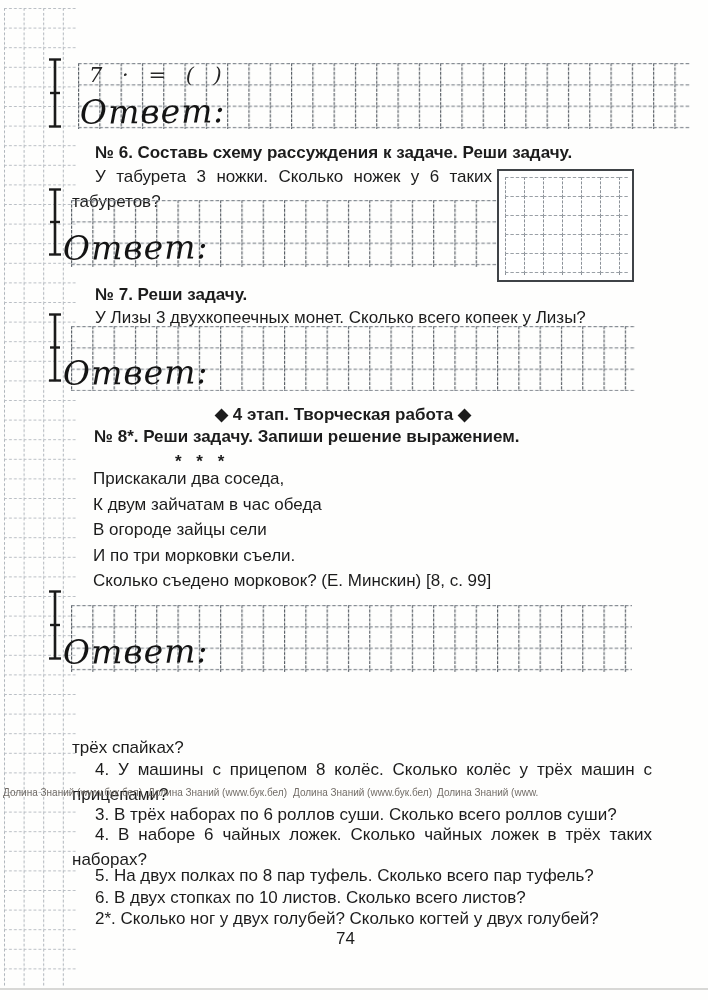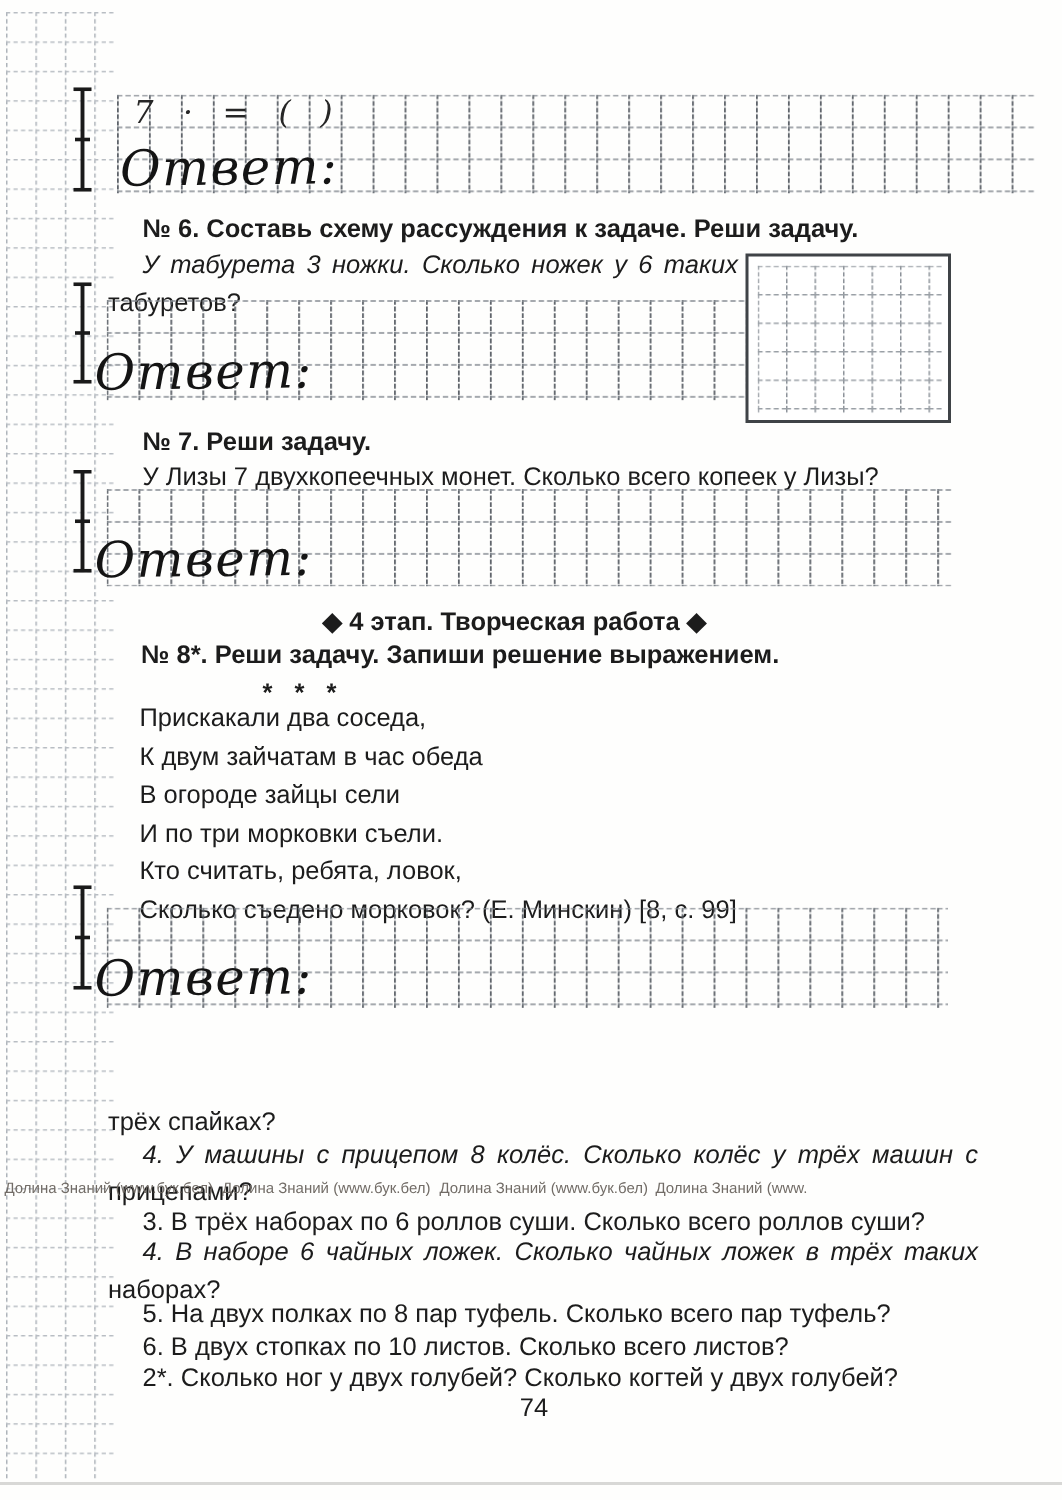--- a/index.html
+++ b/index.html
@@ -4,21 +4,21 @@
 <style>
   html,body{margin:0;padding:0;background:#ffffff;}
   .page{
     position:relative;width:708px;height:1000px;overflow:hidden;
     background:#fefefd;
     font-family:"Liberation Sans",sans-serif;color:#1c1c1c;
   }
   .abs{position:absolute;}
   .txt{position:absolute;font-size:17px;line-height:24px;white-space:nowrap;color:#1c1c1c;}
   .bold{font-weight:bold;}
-  .jline{white-space:normal;text-align:justify;font-style:italic;}
+  .jline{white-space:normal;text-align:justify;}
   .jline::after{content:"";display:inline-block;width:100%;height:0;}
   .cursive{
     position:absolute;font-family:"DejaVu Serif",serif;font-style:italic;
     font-size:33px;color:#141414;transform:rotate(-0.6deg);letter-spacing:1px;
   }
   .hand{
     position:absolute;font-family:"DejaVu Serif",serif;font-style:italic;
     font-size:21px;color:#262626;word-spacing:9px;letter-spacing:2px;
   }
   .gz{position:absolute;}
@@ -26,21 +26,21 @@
     position:absolute;left:497px;top:169px;width:137px;height:113px;
     border:2px solid #3f4347;background:#ffffff;box-sizing:border-box;
   }
   .gridbox svg{position:absolute;left:6px;top:6px;}
   .regmark{position:absolute;left:48px;}
   .wm{
     position:absolute;font-size:10px;color:#6b655f;white-space:nowrap;
     letter-spacing:0px;opacity:.95;
   }
   .scanline{position:absolute;left:0;top:988px;width:708px;height:2px;background:#d8d8d6;}
-  .pagenum{position:absolute;left:336px;top:929px;width:40px;text-align:center;font-size:17px;}
+  .pagenum{position:absolute;left:336px;top:929px;width:40px;text-align:left;font-size:17px;}
   .poem div{line-height:25.6px;font-size:17px;white-space:nowrap;}
 </style>
 </head>
 <body>
 
 <div class="page">
 
   <svg width="0" height="0" style="position:absolute">
     <defs>
       <pattern id="gA" width="21.3" height="21.3" patternUnits="userSpaceOnUse">
@@ -102,38 +102,37 @@
       <rect width="100%" height="100%" fill="url(#gB)"></rect>
     </svg>
   </div>
 
   <svg class="gz" style="left:71px;top:200px" width="426" height="67">
     <rect width="100%" height="100%" fill="url(#gA)"></rect>
   </svg>
   <span class="cursive" style="left:63px;top:228px">Ответ:</span>
 
   <div class="txt bold" style="left:95px;top:283px">№ 7. Реши задачу.</div>
-  <div class="txt" style="left:95px;top:306px">У Лизы 7 двухкопеечных монет. Сколько всего копеек у Лизы?</div>
+  <div class="txt" style="left:95px;top:306px">У Лизы 3 двухкопеечных монет. Сколько всего копеек у Лизы?</div>
 
   <svg class="gz" style="left:71px;top:326px" width="564" height="65">
     <rect width="100%" height="100%" fill="url(#gA)"></rect>
   </svg>
   <span class="cursive" style="left:63px;top:353px">Ответ:</span>
 
   <div class="txt bold" style="left:215px;top:403px">◆ 4 этап. Творческая работа ◆</div>
 
   <div class="txt bold" style="left:94px;top:425px">№ 8*. Реши задачу. Запиши решение выражением.</div>
   <div class="txt bold" style="left:175px;top:450px;letter-spacing:5px">* * *</div>
 
   <div class="abs poem" style="left:93px;top:466px">
     <div>Прискакали два соседа,</div>
     <div>К двум зайчатам в час обеда</div>
     <div>В огороде зайцы сели</div>
     <div>И по три морковки съели.</div>
-    <div>Кто считать, ребята, ловок,</div>
     <div>Сколько съедено морковок? (Е. Минскин) [8, с. 99]</div>
   </div>
 
   <svg class="gz" style="left:71px;top:605px" width="561" height="67">
     <rect width="100%" height="100%" fill="url(#gA)"></rect>
   </svg>
   <span class="cursive" style="left:63px;top:632px">Ответ:</span>
 
 
   <div class="txt" style="left:72px;top:736px">трёх спайках?</div>

